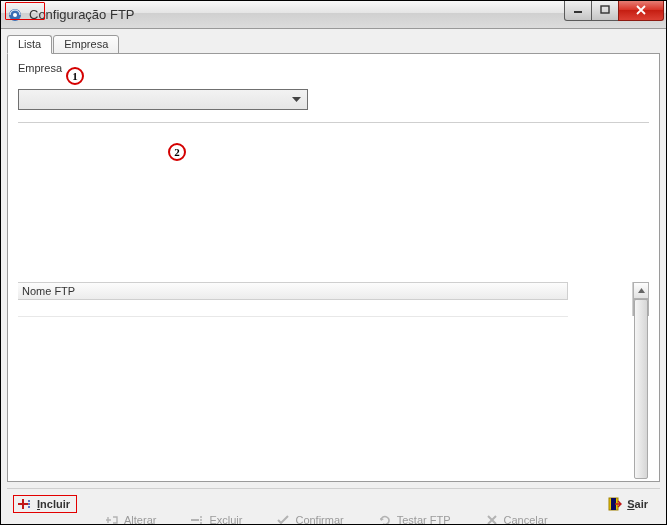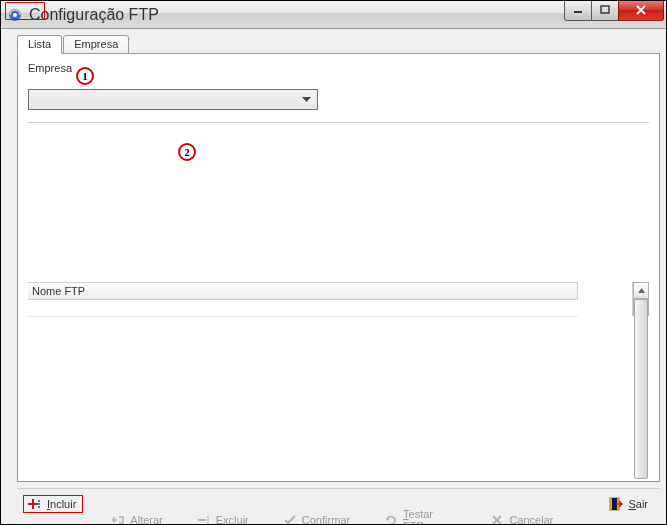--- a/index.html
+++ b/index.html
@@ -25,21 +25,21 @@
     height: 28px;
     background: linear-gradient(to bottom, #f8f8f8 0%, #e4e4e4 45%, #d0d0d0 46%, #dcdcdc 100%);
     border-bottom: 1px solid #999;
     display: flex;
     align-items: center;
     padding: 0 0 0 6px;
   }
   .titlebar .app-icon {
     width: 16px; height: 16px; margin-right: 6px;
   }
-  .titlebar .title-text { color: #333; flex: 1; font-size: 16px; }
+  .titlebar .title-text { color: #333; flex: 1; font-size: 13px; }
   .win-controls { display: flex; height: 20px; margin-top: -8px; }
   .win-btn {
     width: 28px; height: 20px;
     border: 1px solid #5a5a5a;
     border-top: none;
     margin-left: -1px;
     background: linear-gradient(to bottom, #f0f0f0, #c5c5c5);
     display: flex; align-items: center; justify-content: center;
     font-family: Arial; font-size: 10px; color: #333;
   }
@@ -50,21 +50,21 @@
     color: #fff; font-size: 12px; font-weight: bold;
     border-color: #8b1a11;
     border-bottom-right-radius: 3px;
     margin-right: 2px;
   }
   .win-btn svg { display:block; }
 
   .client {
     flex: 1;
     background: #f0f0f0;
-    padding: 4px 6px 6px 16px;
+    padding: 4px 6px 6px 6px;
     display: flex; flex-direction: column;
   }
 
   .tabs-row { display: flex; align-items: flex-end; height: 20px; }
   .tab {
     padding: 2px 10px 3px 10px;
     background: linear-gradient(to bottom, #fcfcfc, #f0f0f0);
     border: 1px solid #9a9a9a;
     border-top-left-radius: 3px;
     border-top-right-radius: 3px;
@@ -161,21 +161,21 @@
     display:flex; align-items:center;
     padding: 0 6px;
     gap: 22px;
   }
   .tool-btn {
     display:flex; align-items:center; gap:5px;
     color:#555; 
     padding: 3px 6px;
   }
   .tool-btn.disabled { color:#9a9a9a;margin-top:33px; }
-  .tool-btn.enabled { color:#333; }
+  .tool-btn.enabled { color:#333;font-weight:bold; }
   .tool-btn .u { text-decoration: underline; }
   .tool-btn svg { display:block; }
   .spacer { flex:1; }
   .btn-highlight {
     border:1px solid #e20000;
     padding:2px 6px 2px 4px;
   }
 
   .annot {
     position:absolute;

